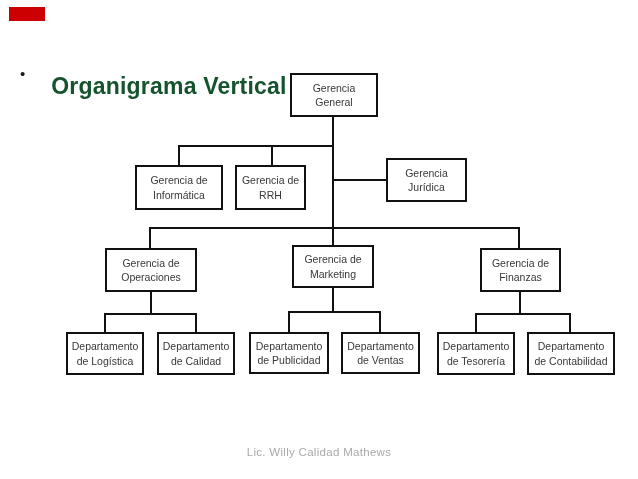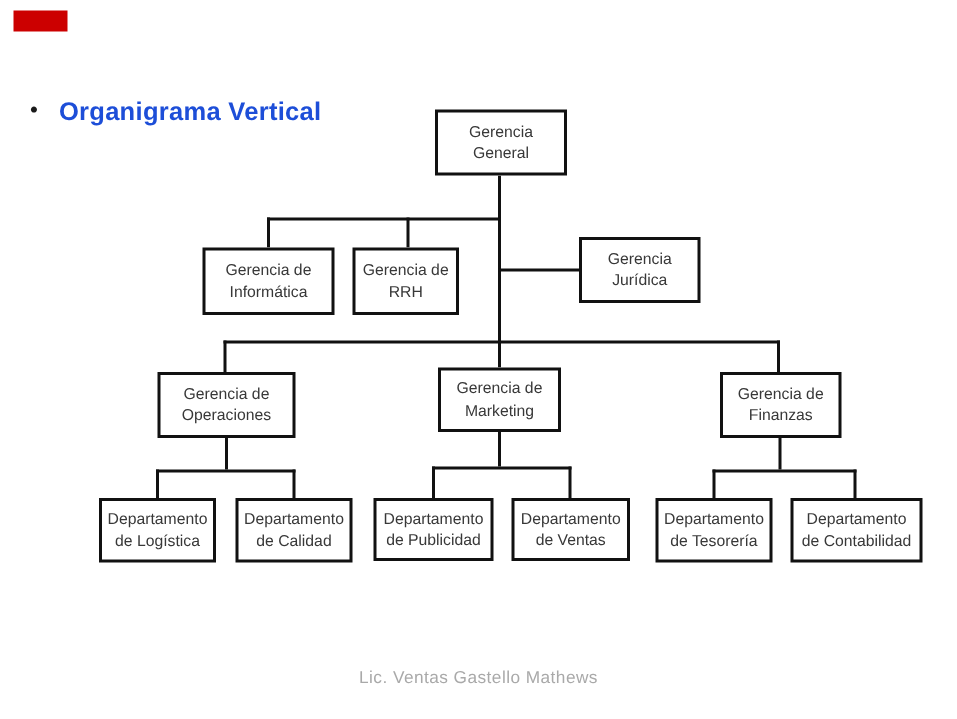--- a/index.html
+++ b/index.html
@@ -14,21 +14,21 @@
     position:absolute;left:9px;top:7px;width:36px;height:14px;
   }
   .title-row{
     position:absolute;left:20px;top:64px;
     display:flex;align-items:flex-start;
   }
   .bullet{
     font-size:15px;color:#1a1a1a;line-height:20px;margin-right:14px;
   }
   .title{
-    margin:0;font-size:17px;font-weight:bold;color:#1d4ed8;line-height:21px;
+    margin:12px;font-size:23px;font-weight:bold;color:#14532d;line-height:21px;
     letter-spacing:0.2px;
   }
   .chart{position:absolute;left:0;top:0;width:580px;height:479px;}
   .node{
     position:absolute;
     box-sizing:border-box;
     border:2px solid #111111;
     background:#ffffff;
     display:flex;align-items:center;justify-content:center;
     text-align:center;
@@ -100,15 +100,15 @@
 de Publicidad</div>
     <div class="node" style="left:341px;top:332px;width:79px;height:42px;">Departamento
 de Ventas</div>
     <div class="node" style="left:437px;top:332px;width:78px;height:43px;">Departamento
 de Tesorería</div>
     <div class="node" style="left:527px;top:332px;width:88px;height:43px;">Departamento
 de Contabilidad</div>
 
   </div>
 
-  <div class="footer">Lic. Ventas Gastello Mathews</div>
+  <div class="footer">Lic. Willy Calidad Mathews</div>
 
 </div>
 
 </body></html>

